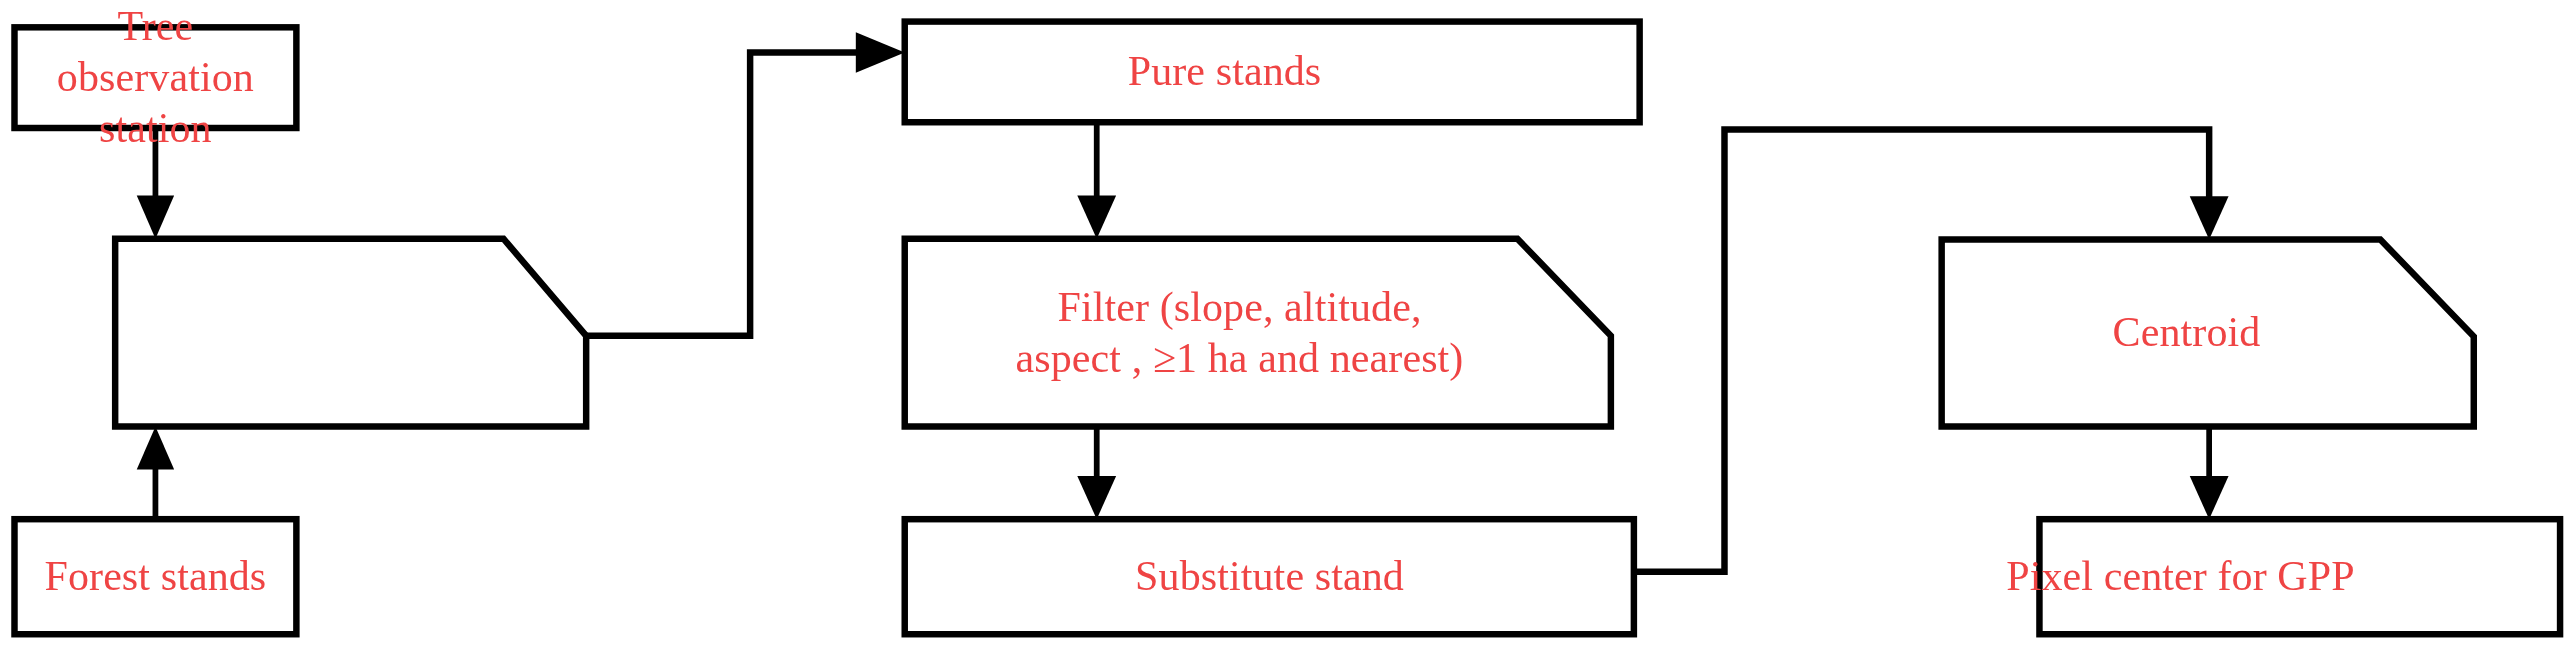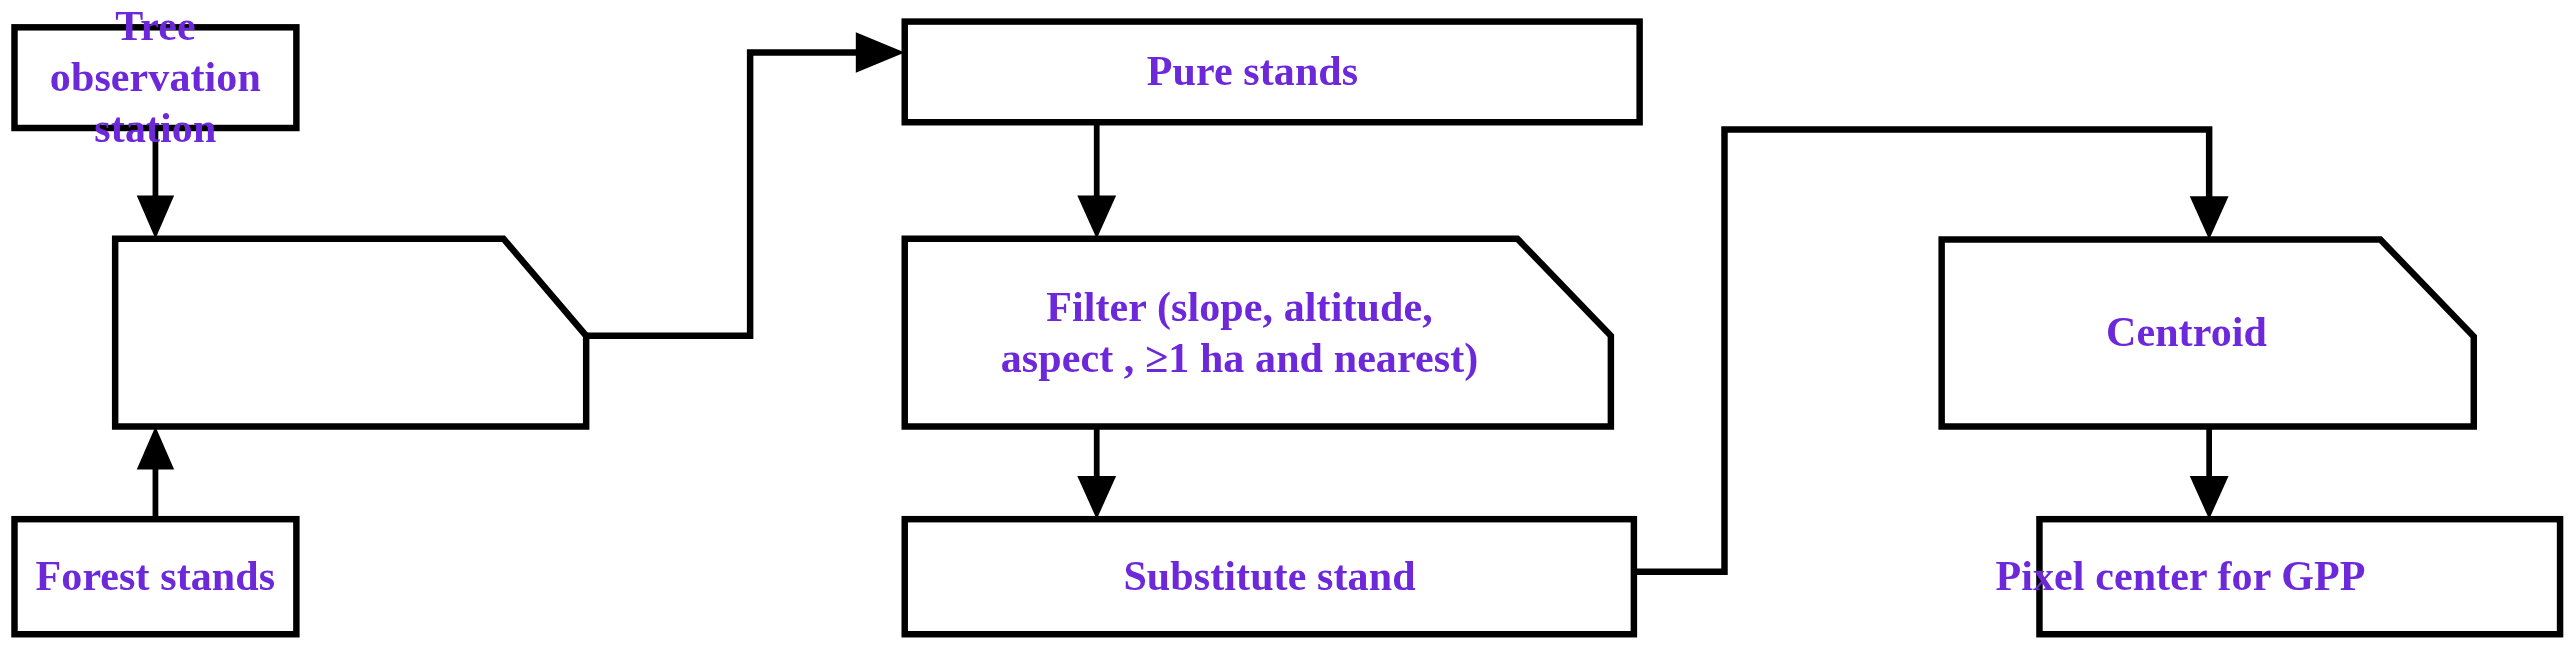--- a/index.html
+++ b/index.html
@@ -24,28 +24,27 @@
     top: 0;
     width: 2576px;
     height: 663px;
   }
   .node-label {
     position: absolute;
     display: flex;
     align-items: center;
     justify-content: center;
     text-align: center;
-    color: #6d28d9;
+    color: #ef4444;
     font-family: "Liberation Serif", "DejaVu Serif", serif;
     font-size: 42px;
     line-height: 1.22;
     letter-spacing: 0.1px;
     white-space: pre-line;
     pointer-events: none;
-    font-weight: bold;
   }
 </style>
 </head>
 <body>
 
 <div id="canvas">
 
   <svg id="flow-svg" viewBox="0 0 3582 922" xmlns="http://www.w3.org/2000/svg">
 
     <rect x="20" y="38" width="392" height="140" fill="#ffffff" stroke="#000000" stroke-width="9"></rect>
@@ -99,21 +98,21 @@
       <polygon points="3072,722 3045,662 3099,662" fill="#000000"></polygon>
     </g>
 
   </svg>
 
   <div class="node-label" style="left:14.4px; top:27px; width:282px; height:101px;">Tree observation station</div>
 
 
   <div class="node-label" style="left:14.4px; top:519px; width:282px; height:115px;">Forest stands</div>
 
-  <div class="node-label" style="left:885px; top:21.6px; width:735px; height:101px;">Pure stands</div>
+  <div class="node-label" style="left:857px; top:21.6px; width:735px; height:101px;">Pure stands</div>
 
   <div class="node-label" style="left:905px; top:239px; width:669px; height:188px;text-align:center;">Filter  (slope, altitude,
 aspect , ≥1 ha and nearest)</div>
 
   <div class="node-label" style="left:905px; top:519px; width:729px; height:115px;">Substitute stand</div>
 
   <div class="node-label" style="left:1942px; top:239px; width:489px; height:187px;">Centroid</div>
 
   <div class="node-label" style="left:1920px; top:519px; width:521px; height:115px;">Pixel center for GPP</div>
 

